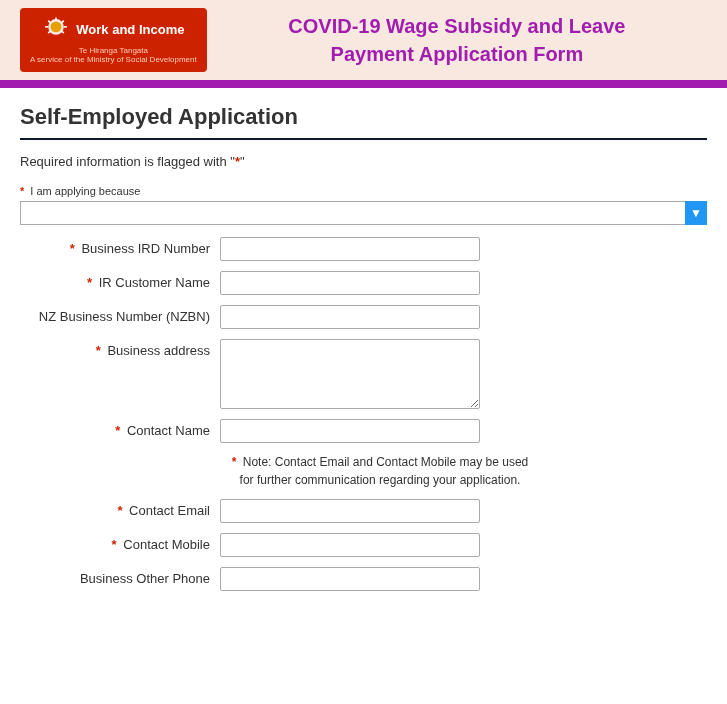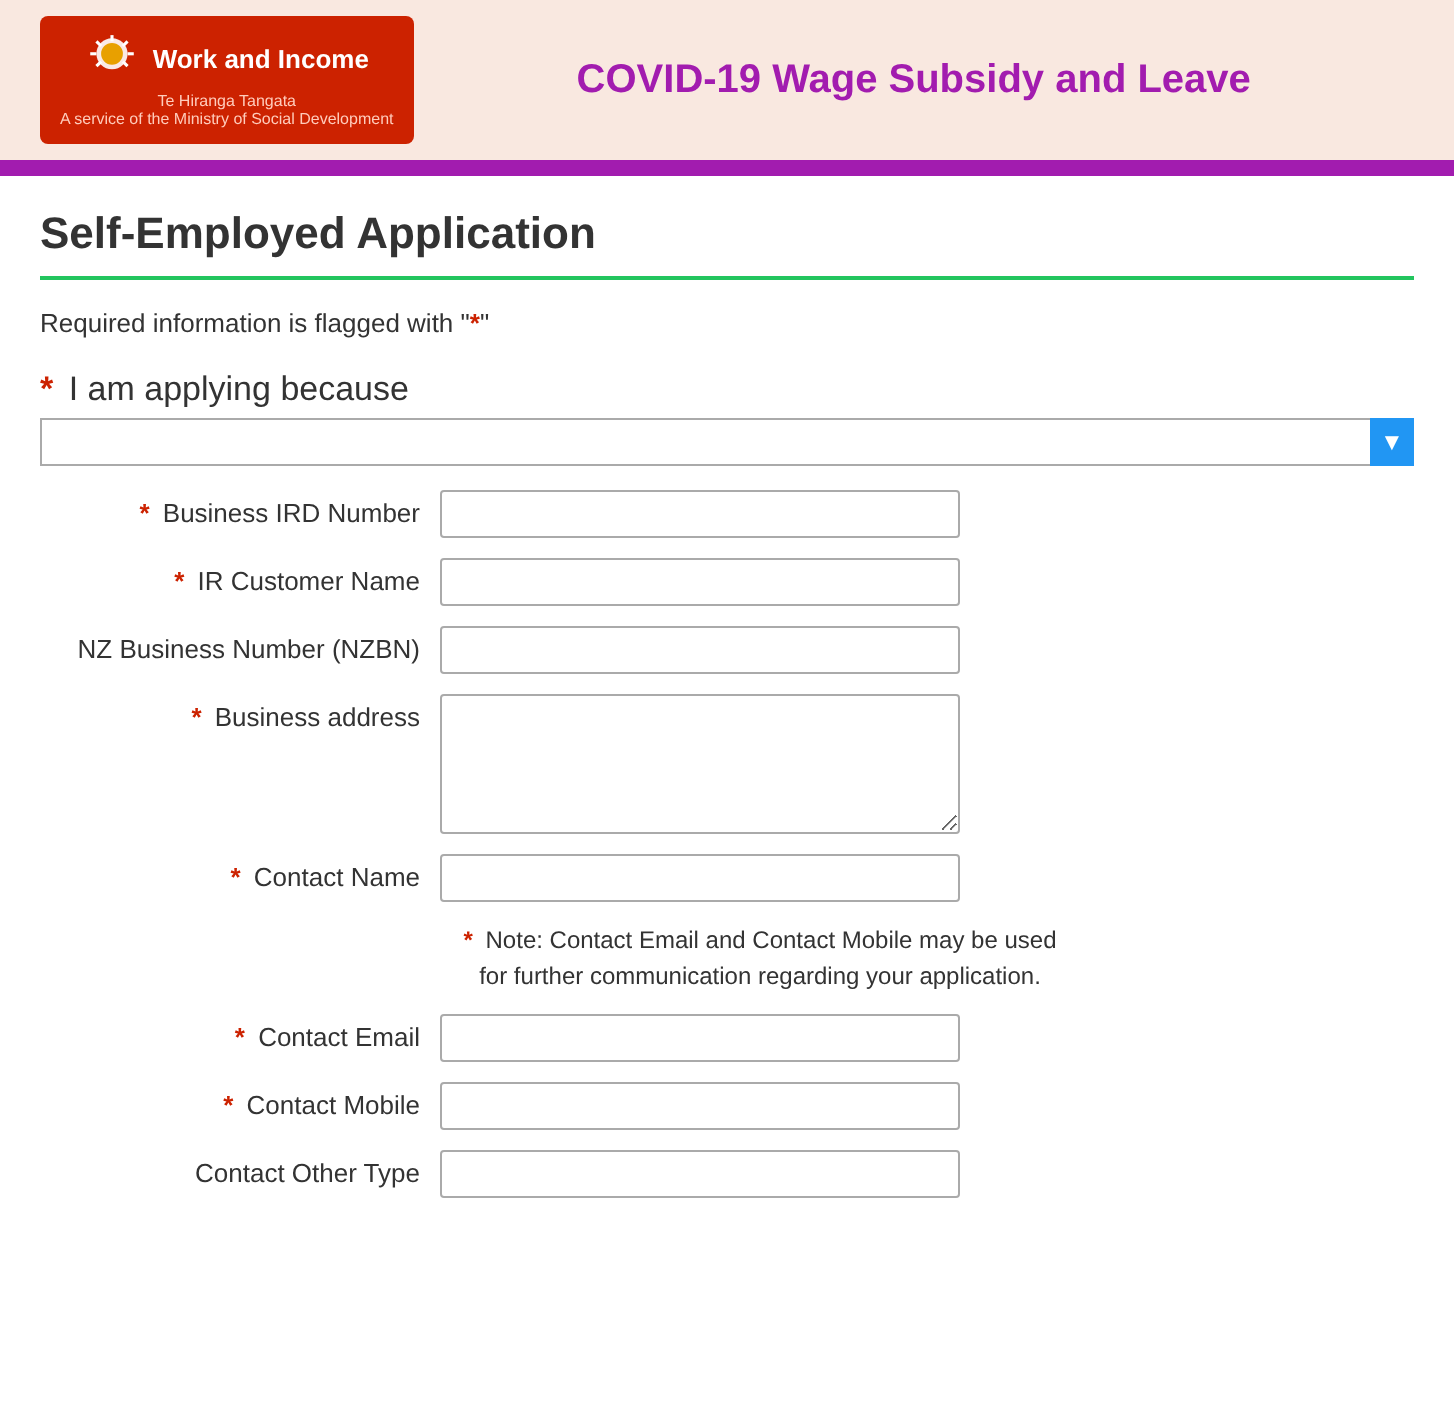--- a/index.html
+++ b/index.html
@@ -57,21 +57,21 @@
 
     
     .main {
       padding: 16px 20px;
     }
     .section-title {
       font-size: 22px;
       font-weight: bold;
       color: #333;
       padding-bottom: 8px;
-      border-bottom: 2px solid #22c55e;
+      border-bottom: 2px solid #0f172a;
       margin-bottom: 14px;
     }
     .required-note {
       font-size: 13px;
       color: #333;
       margin-bottom: 16px;
     }
     .required-note .asterisk {
       color: #cc2200;
       font-weight: bold;
@@ -124,21 +124,21 @@
       height: 24px;
       border: 1px solid #aaa;
       border-radius: 2px;
       padding: 0 2px;
       font-size: 13px;
       background: #2196F3;
       color: #fff;
       appearance: auto;
     }
     .applying-label {
-      font-size: 17px;
+      font-size: 11px;
       color: #333;
       margin-bottom: 4px;
     }
     .applying-label .asterisk {
       color: #cc2200;
       font-weight: bold;
       margin-right: 3px;
     }
     .applying-select-wrapper {
       width: 100%;
@@ -208,20 +208,21 @@
         <line x1="8" y1="6" x2="11" y2="9" stroke="#fff" stroke-width="2"></line>
         <line x1="4" y1="14" x2="8" y2="14" stroke="#fff" stroke-width="2"></line>
         <line x1="8" y1="22" x2="11" y2="19" stroke="#fff" stroke-width="2"></line>
       </svg>
       <span class="logo-text-main">Work and Income</span>
     </div>
     <div class="logo-text-sub">Te Hiranga Tangata<br>A service of the Ministry of Social Development</div>
   </div>
   <div class="header-title">
     <span>COVID-19 Wage Subsidy and Leave</span><br>
+    <span>Payment Application Form</span>
   </div>
 </div>
 
 <div class="main">
   <div class="section-title">Self-Employed Application</div>
 
   <div class="required-note">
     <span>Required information is flagged with "</span><span class="asterisk">*</span><span>"</span>
   </div>
 
@@ -279,18 +280,18 @@
       <div class="form-label"><span class="asterisk">*</span> Contact Email</div>
       <input type="text" class="form-control" style="">
     </div>
 
     <div class="form-group">
       <div class="form-label"><span class="asterisk">*</span> Contact Mobile</div>
       <input type="text" class="form-control" style="">
     </div>
 
     <div class="form-group">
-      <div class="form-label">Contact Other Type</div>
+      <div class="form-label">Business Other Phone</div>
       <input type="text" class="form-control" style="">
     </div>
 
   </div>
 </div>
 
 </body></html>

